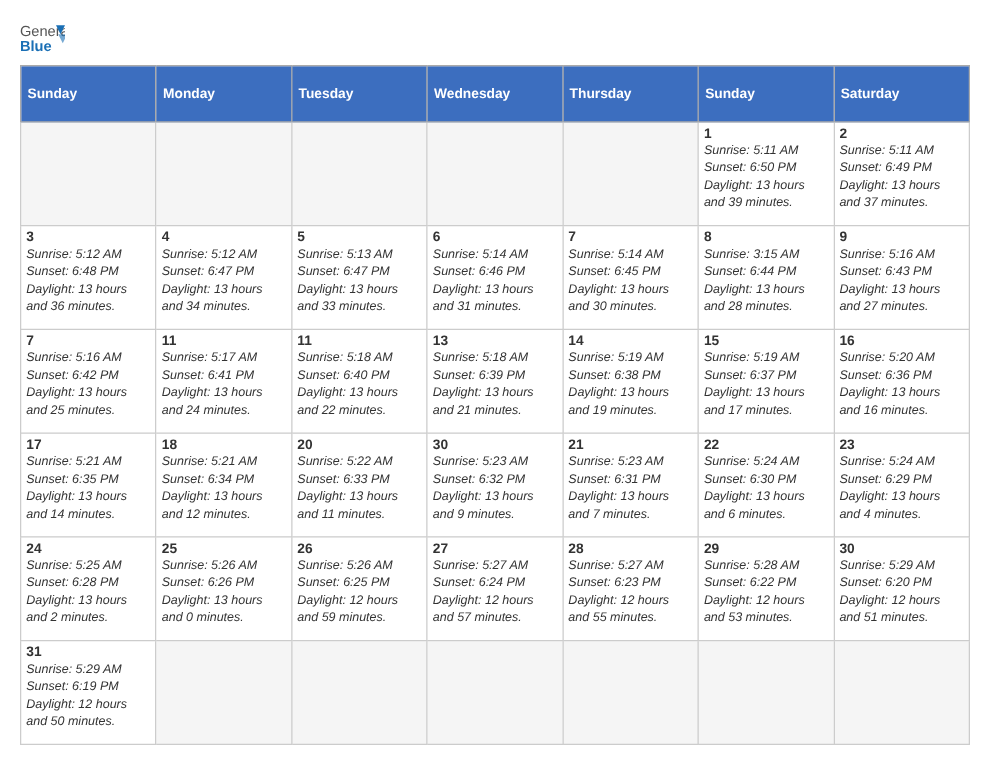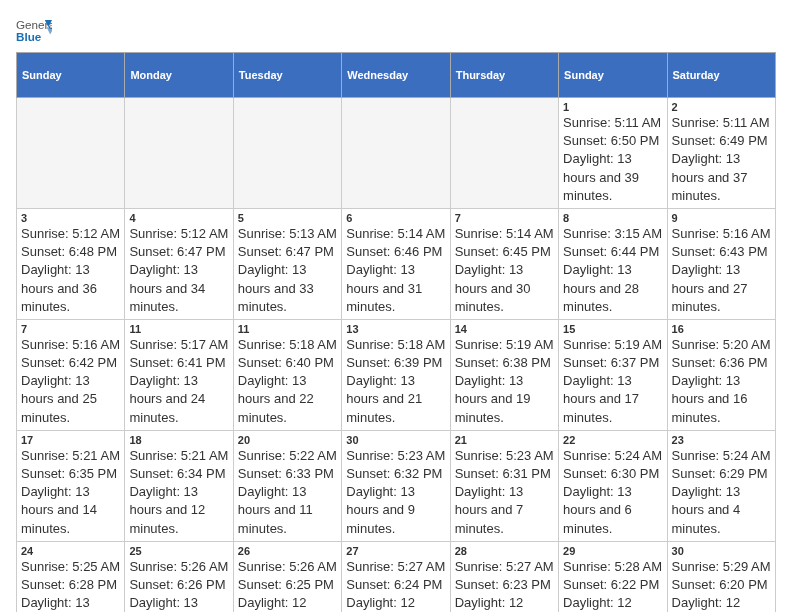--- a/index.html
+++ b/index.html
@@ -73,23 +73,24 @@
     .calendar td.empty {
       background: #f5f5f5;
     }
     .date-num {
       font-size: 11px;
       font-weight: bold;
       display: block;
       margin-bottom: 1px;
     }
     .day-info {
-      font-size: 13px;
+      font-size: 10px;
       line-height: 1.4;
       color: #333;
+      font-style: italic;
     }
     table {
       width: 100%;
       border-collapse: collapse;
     }
     tr.week-row td {
       height: 74px;
     }
     tr.last-row td {
       height: 60px;
@@ -315,15 +316,29 @@
 Sunset: 6:22 PM
 Daylight: 12 hours and 53 minutes.</div>
           </td>
           <td>
             <span class="date-num">30</span>
             <div class="day-info">Sunrise: 5:29 AM
 Sunset: 6:20 PM
 Daylight: 12 hours and 51 minutes.</div>
           </td>
         </tr>
+        <tr class="last-row">
+          <td>
+            <span class="date-num">31</span>
+            <div class="day-info">Sunrise: 5:29 AM
+Sunset: 6:19 PM
+Daylight: 12 hours and 50 minutes.</div>
+          </td>
+          <td class="empty"></td>
+          <td class="empty"></td>
+          <td class="empty"></td>
+          <td class="empty"></td>
+          <td class="empty"></td>
+          <td class="empty"></td>
+        </tr>
       </tbody>
   </table>
 </div>
 
 </body></html>

